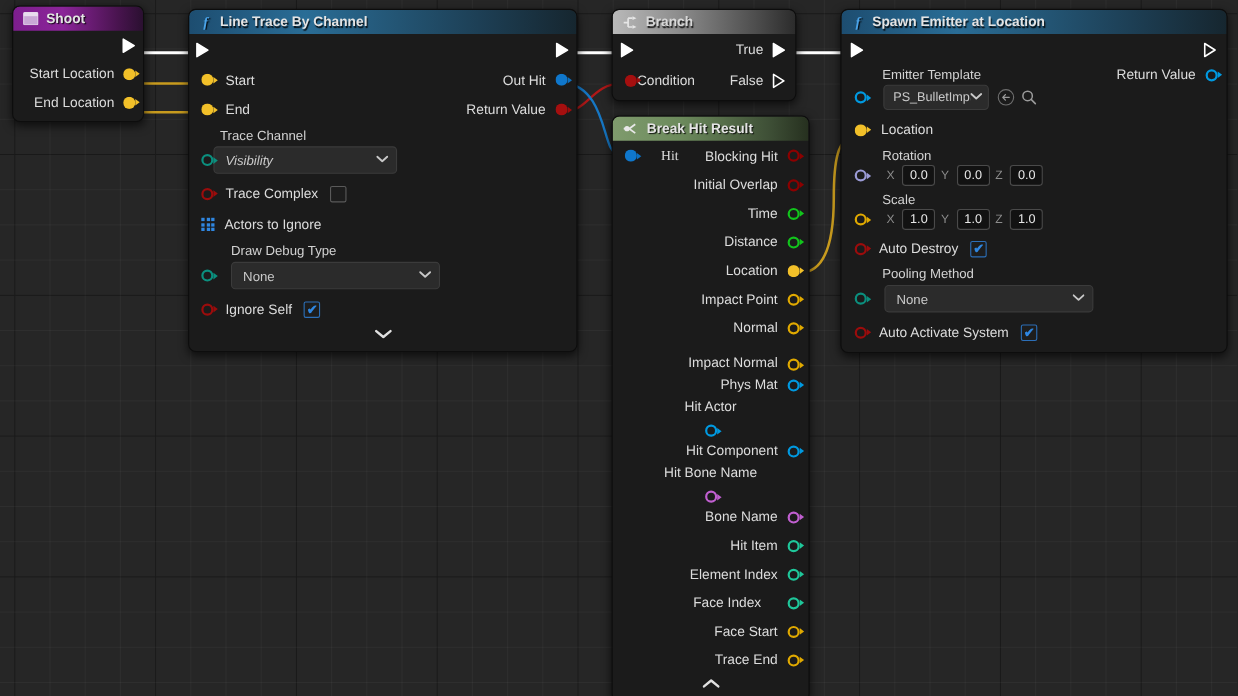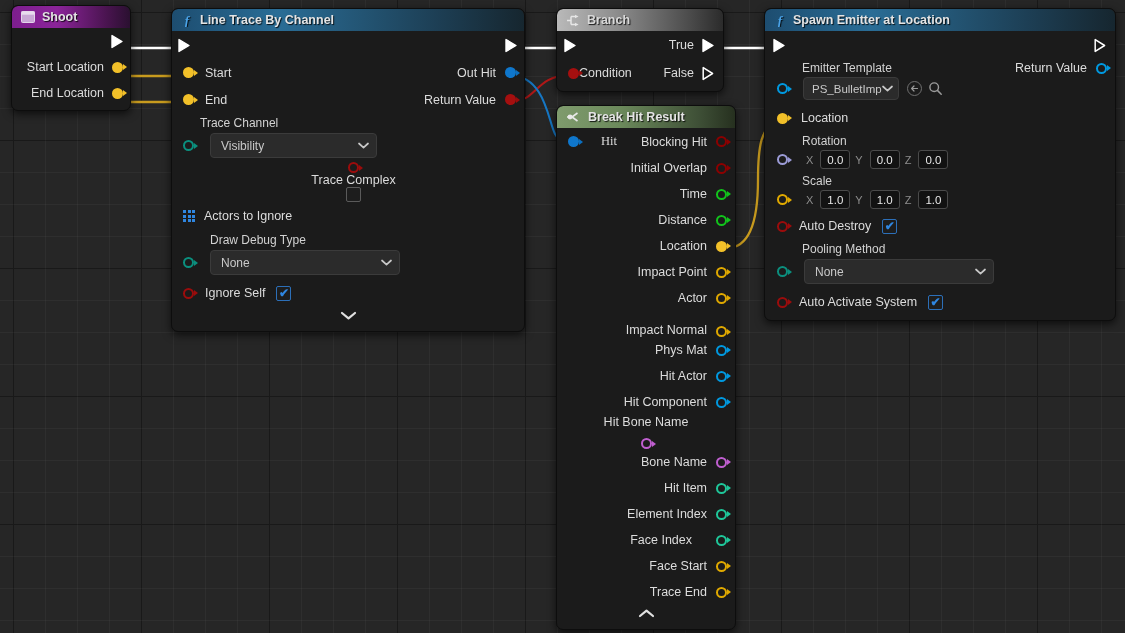--- a/index.html
+++ b/index.html
@@ -259,32 +259,32 @@
         <span style="display:flex; align-items:center; gap:9px;">
           <span class="pin-label">Return Value</span>
           <span class="pin filled out" style="color:#9b0c0c; background:#a50f0f;"></span>
         </span>
       </div>
 
       <div style="position:relative; padding:3px 0 4px 11px;">
         <div class="sub-label" style="margin-left:17px; margin-bottom:3px;">Trace Channel</div>
         <div style="display:flex; align-items:center;">
           <span class="pin hollow in" style="color:#0b8f7e;"></span>
-          <div class="combo" style="width:167px; margin-left:16px;">
+          <div class="combo" style="width:167px; font-style:italic;">
             <span>Visibility</span>
             <span class="chev">
               <svg width="11" height="7" viewBox="0 0 11 7">
                   <path d="M1 1.5 L5.5 5.6 L10 1.5" stroke="#c8c8c8" stroke-width="1.7" fill="none" stroke-linecap="round" stroke-linejoin="round"></path>
                 </svg>
             </span>
           </div>
         </div>
       </div>
 
-      <div class="row" style="padding:0 0 0 11px; min-height:28px;flex-direction:column;">
+      <div class="row" style="padding:0 0 0 11px; gap:11px; min-height:28px;">
         <span class="pin hollow in" style="color:#9b0c0c;"></span>
         <span class="pin-label">Trace Complex</span>
         <span class="checkbox"></span>
       </div>
 
       <div class="row" style="padding:0 0 0 11px; gap:9px; min-height:28px;">
         <span class="grid-icon">
             <i></i>
             <i></i>
             <i></i>
@@ -418,35 +418,35 @@
         <span class="pin-label">Location</span>
         <span class="pin filled out" style="color:#f2c029; background:#f2c029;"></span>
       </div>
 
       <div class="row out" style="padding:0 8px; gap:9px; min-height:26px;">
         <span class="pin-label">Impact Point</span>
         <span class="pin hollow out" style="color:#e0a900;"></span>
       </div>
 
       <div class="row out" style="padding:0 8px; gap:9px; min-height:26px;">
-        <span class="pin-label">Actor</span>
+        <span class="pin-label">Normal</span>
         <span class="pin hollow out" style="color:#e0a900;"></span>
       </div>
 
       <div class="row out" style="padding:0 8px; gap:9px; min-height:26px;align-items:flex-end;">
         <span class="pin-label">Impact Normal</span>
         <span class="pin hollow out" style="color:#e0a900;"></span>
       </div>
 
       <div class="row out" style="padding:0 8px; gap:9px; min-height:26px;">
         <span class="pin-label">Phys Mat</span>
         <span class="pin hollow out" style="color:#0099e0;"></span>
       </div>
 
-      <div class="row out" style="padding:0 8px; gap:9px; min-height:26px;">
+      <div class="row out" style="padding:0 8px; gap:9px; min-height:26px;flex-direction:column;">
         <span class="pin-label">Hit Actor</span>
         <span class="pin hollow out" style="color:#0099e0;"></span>
       </div>
 
       <div class="row out" style="padding:0 8px; gap:9px; min-height:26px;">
         <span class="pin-label">Hit Component</span>
         <span class="pin hollow out" style="color:#0099e0;"></span>
       </div>
 
       <div class="row out" style="padding:0 8px; gap:9px; min-height:26px;flex-direction:column;">

